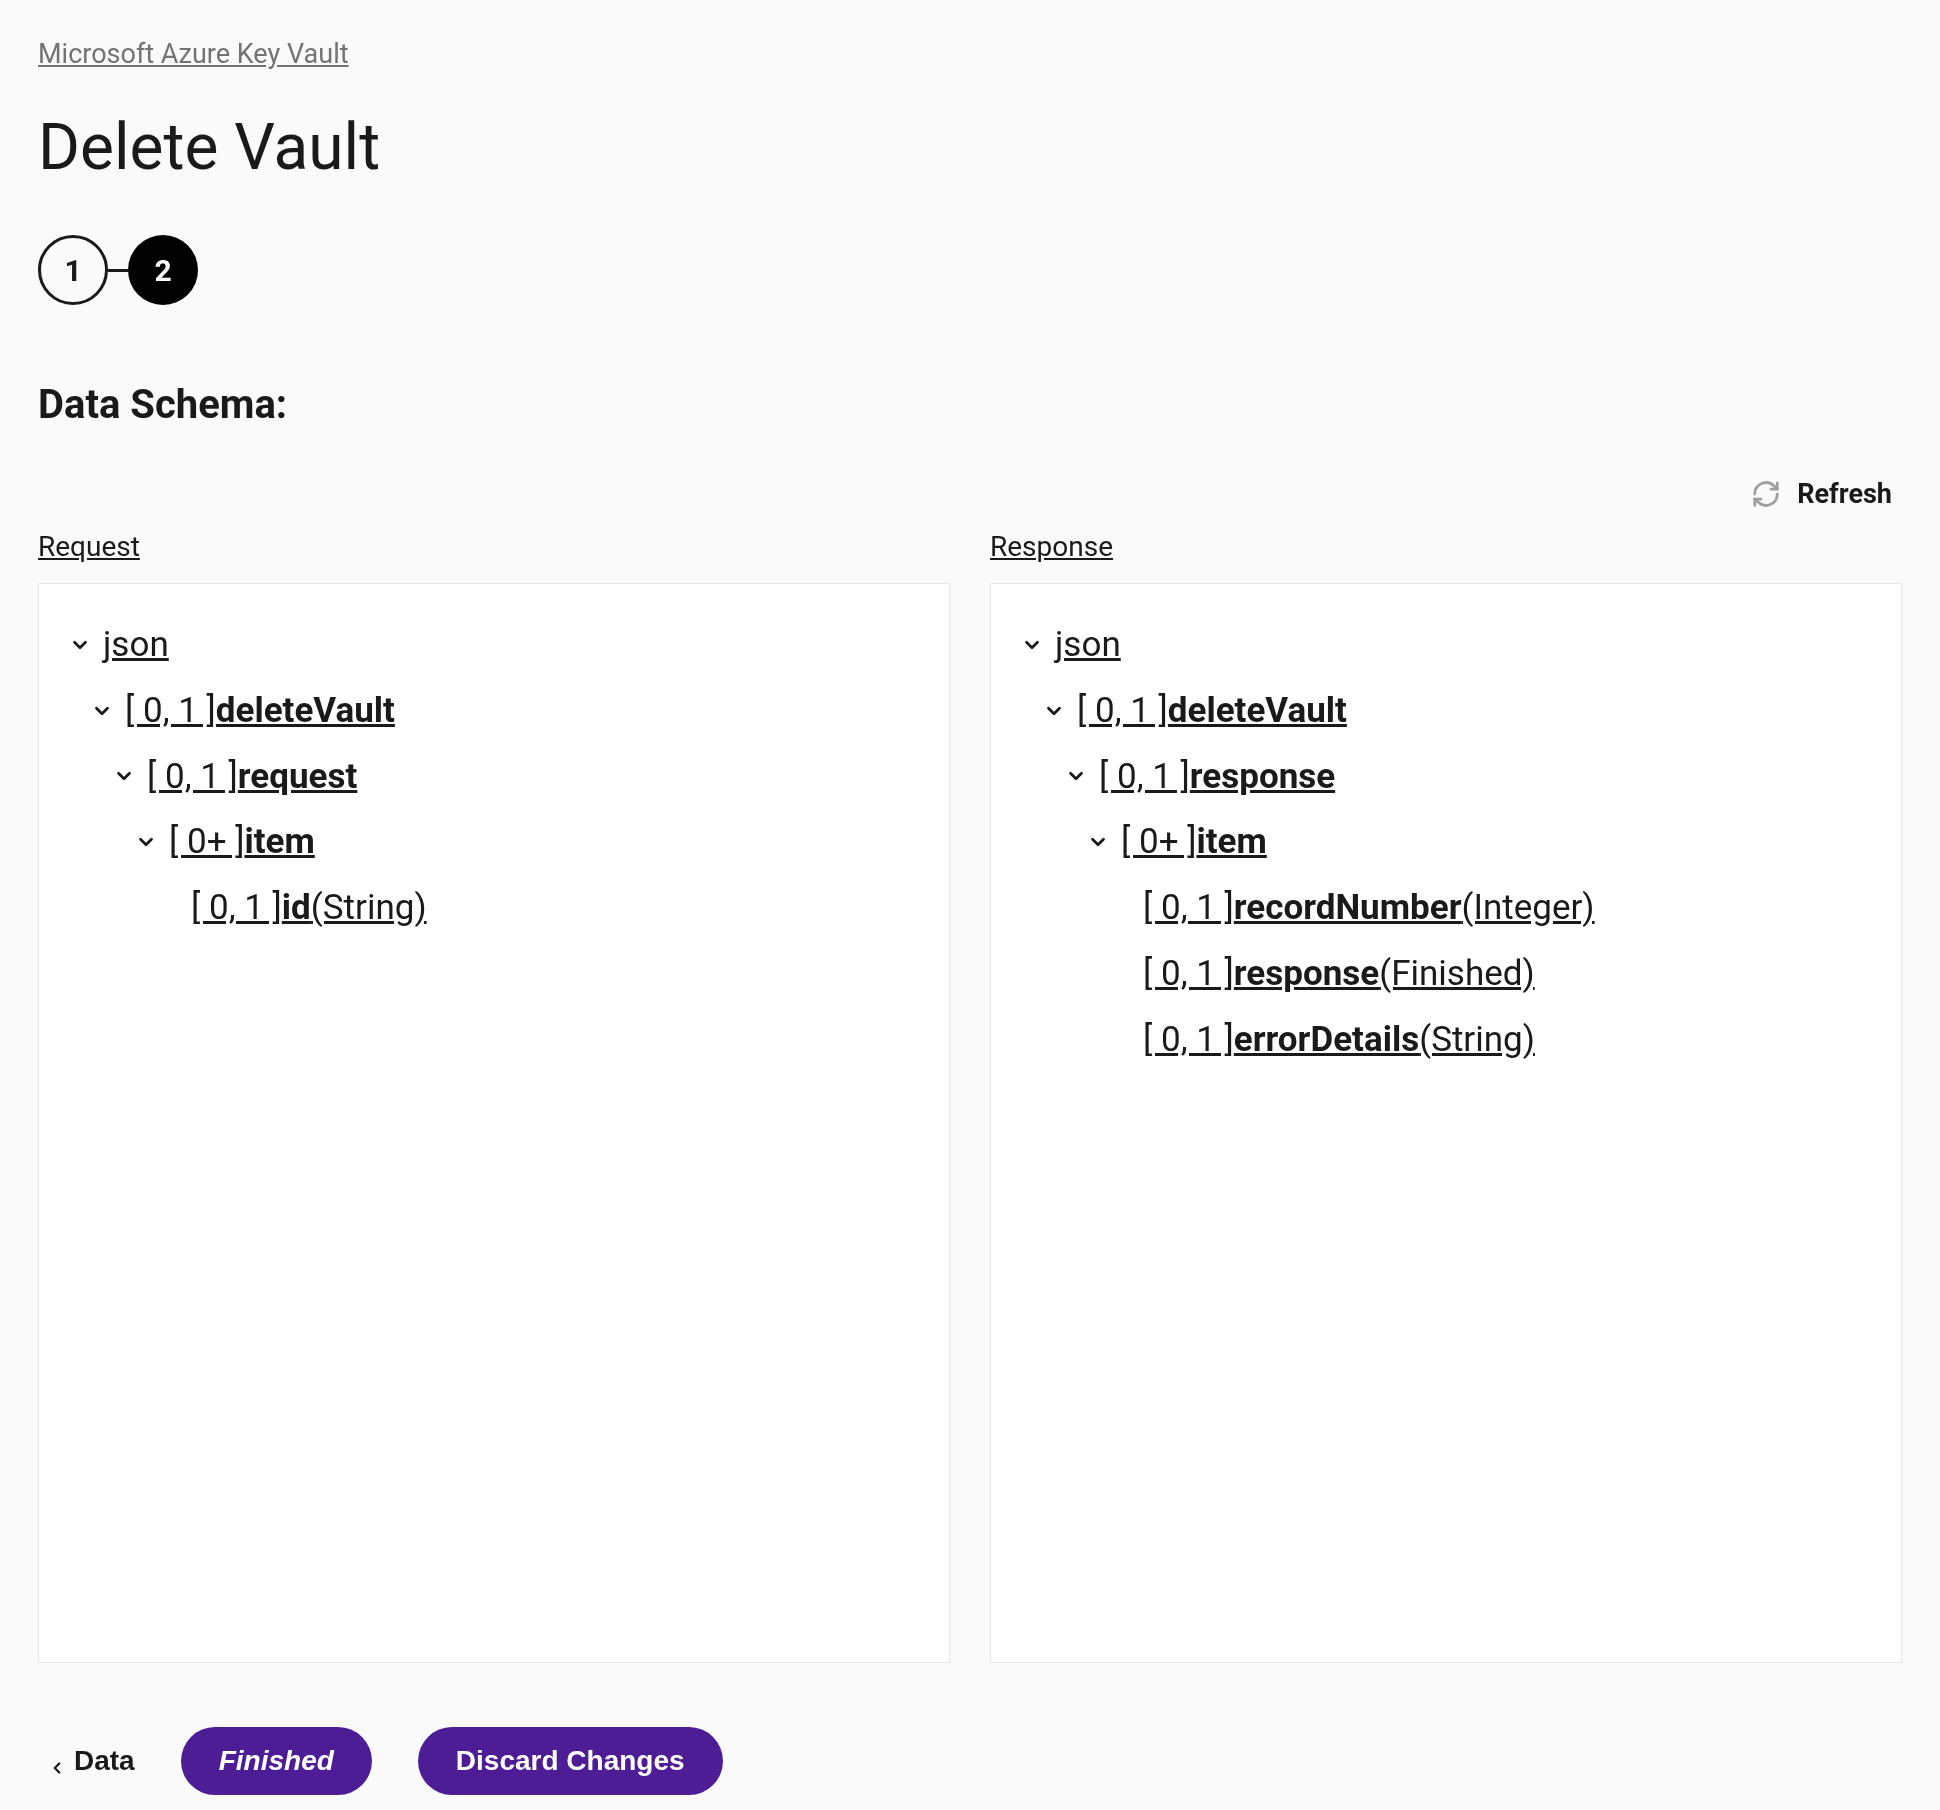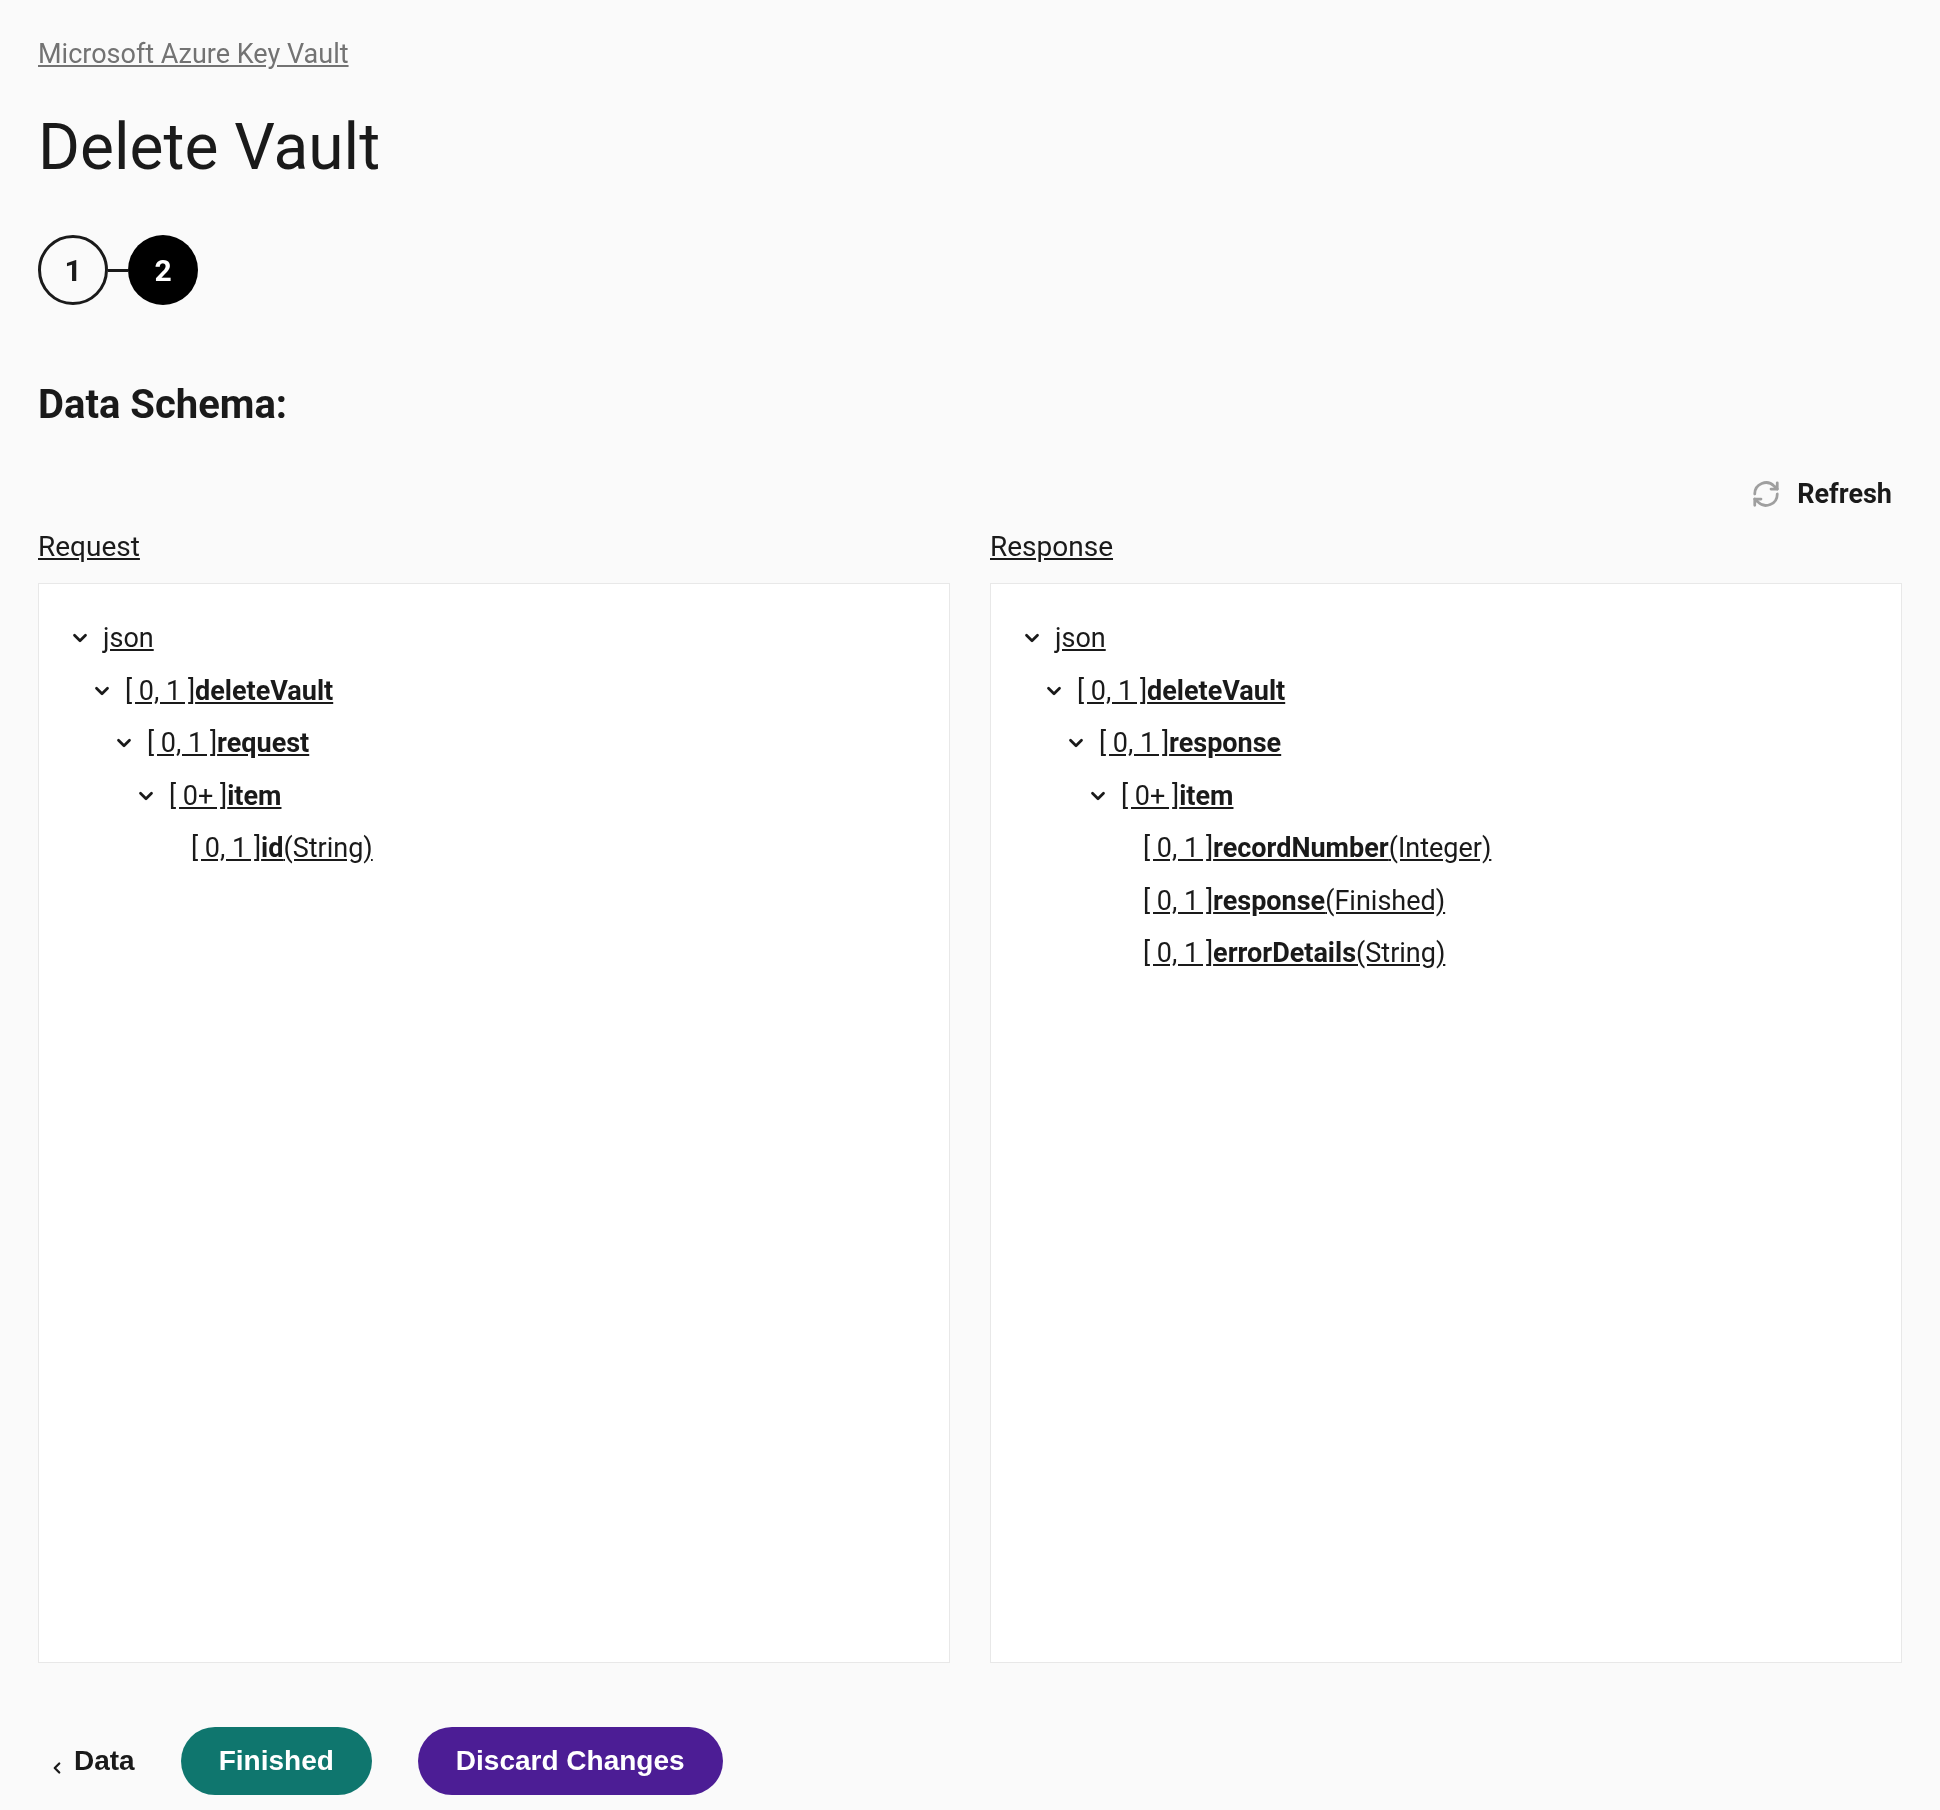--- a/index.html
+++ b/index.html
@@ -98,21 +98,21 @@
       border: 1px solid #e8e8e8;
       height: 1080px;
       padding: 28px 30px;
       overflow: auto;
     }
     .tree-row {
       display: flex;
       align-items: center;
       line-height: 1.65;
       padding: 4px 0;
-      font-size: 27px;
+      font-size: 35px;
       white-space: nowrap;
     }
     .chev {
       display: inline-flex;
       width: 22px;
       height: 22px;
       margin-right: 12px;
       flex-shrink: 0;
     }
     .chev svg {
@@ -163,21 +163,22 @@
     .pill-btn {
       border: none;
       border-radius: 999px;
       font-size: 28px;
       font-weight: 700;
       padding: 18px 38px;
       cursor: pointer;
       color: #ffffff;
     }
     .pill-orange {
-      background: #0f766e;
+      background: #4c1d95;
+      font-style: italic;
     }
     .pill-grey {
       background: #4c1d95;
     }
   </style>
 </head>
 <body>
 
 
 

